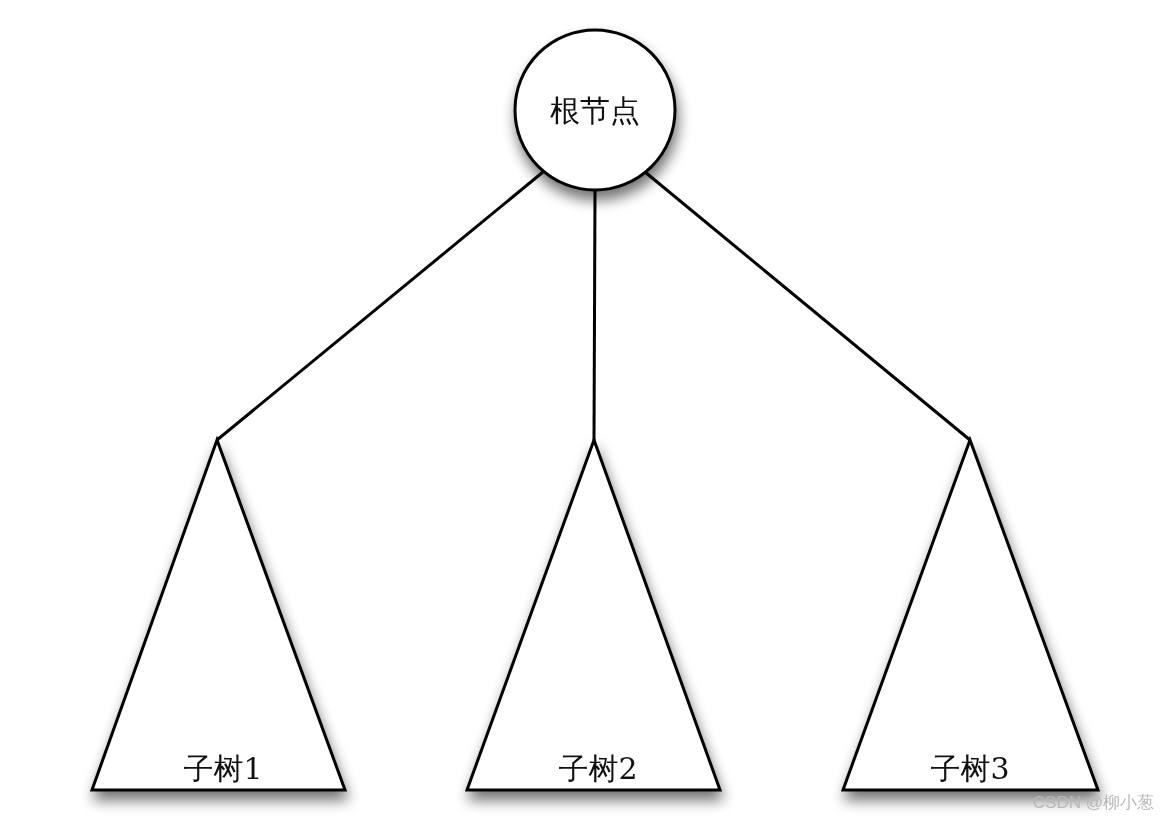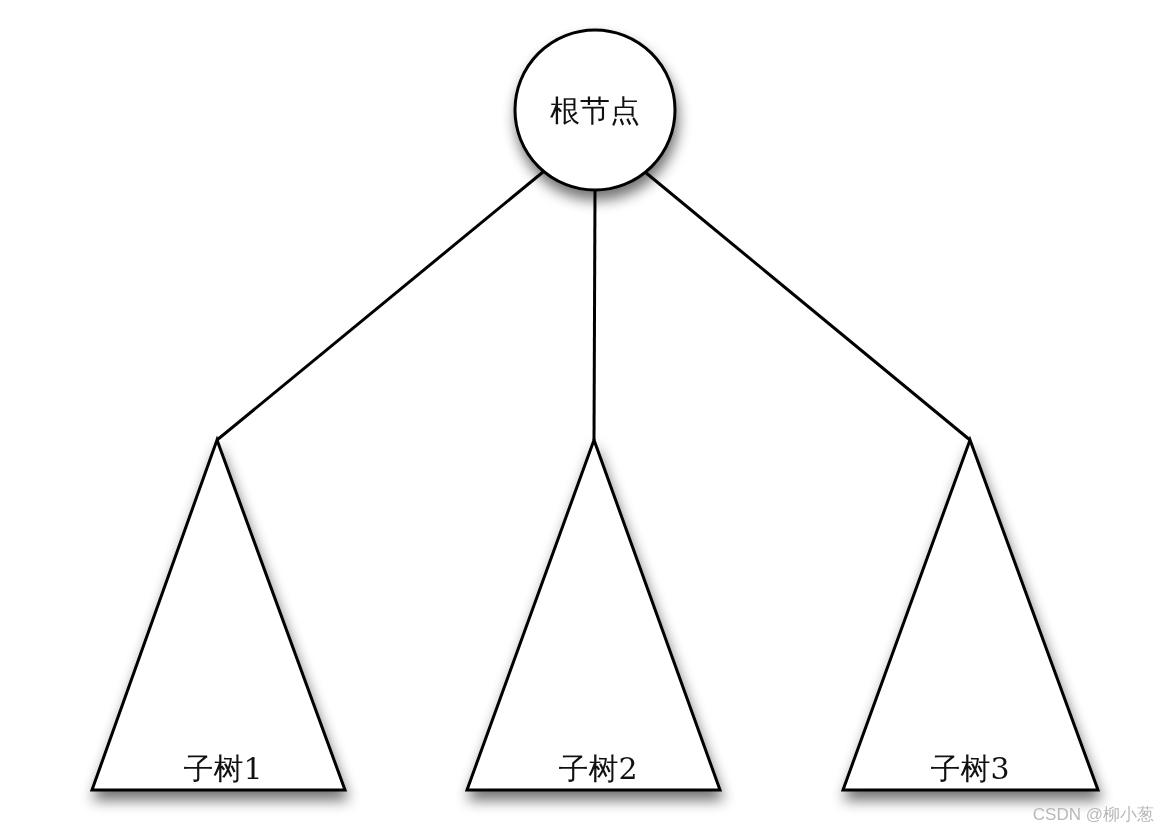--- a/index.html
+++ b/index.html
@@ -1,20 +1,20 @@
 <!DOCTYPE html>
 <html><head>
 <meta charset="utf-8">
 <style>
   html, body { margin: 0; padding: 0; background: #ffffff; }
   body { width: 1168px; height: 830px; position: relative; overflow: hidden;
          font-family: "DejaVu Serif", "Liberation Serif", serif; }
   #canvas { position: absolute; left: 0; top: 0; }
   .node-label { font-family: "DejaVu Serif", "Liberation Serif", serif; font-size: 30px; fill: #111; }
-  .watermark { position: absolute; right: 14px; bottom: 4px; font-family: "Liberation Sans", "DejaVu Sans", sans-serif;
+  .watermark { position: absolute; right: 14px; bottom: 16px; font-family: "Liberation Sans", "DejaVu Sans", sans-serif;
                font-size: 17px; color: #b8b8b8; }
 </style>
 </head>
 <body>
 
 <svg id="canvas" width="1168" height="830" viewBox="0 0 1168 830">
   <defs>
     <filter id="shadow" x="-20%" y="-20%" width="140%" height="140%">
       <feGaussianBlur in="SourceAlpha" stdDeviation="7"></feGaussianBlur>
       <feOffset dx="2" dy="9" result="blur"></feOffset>

